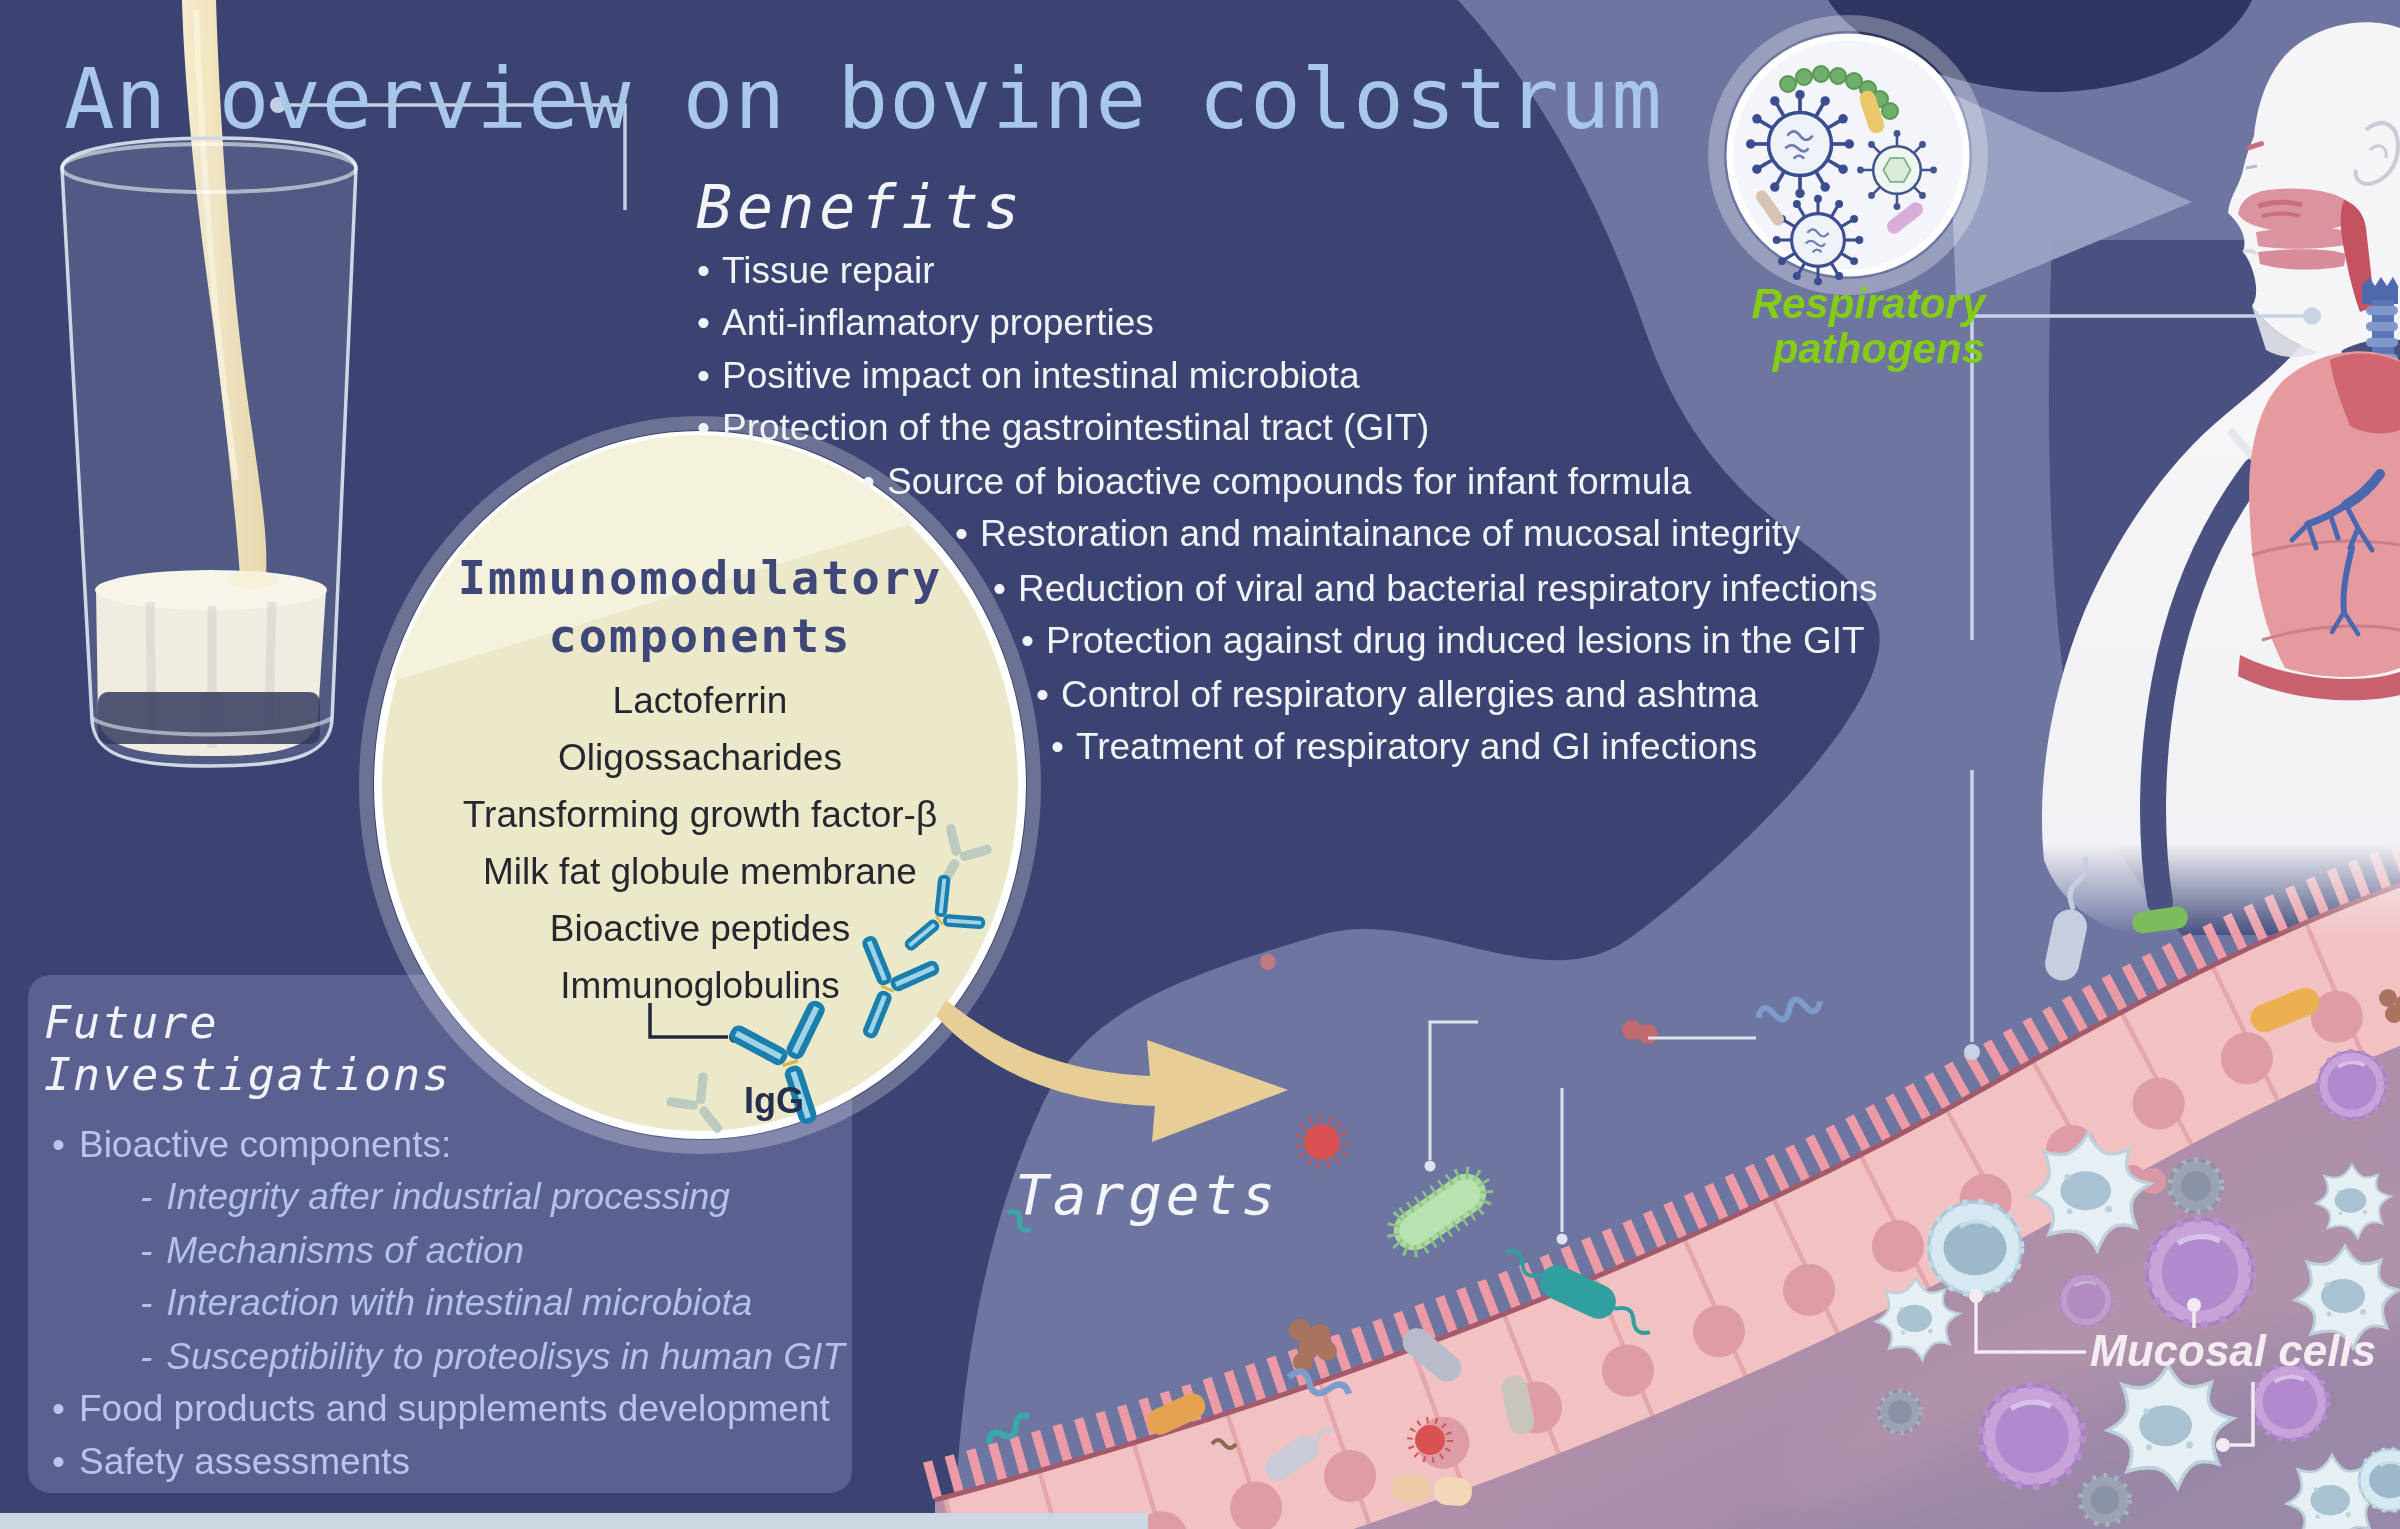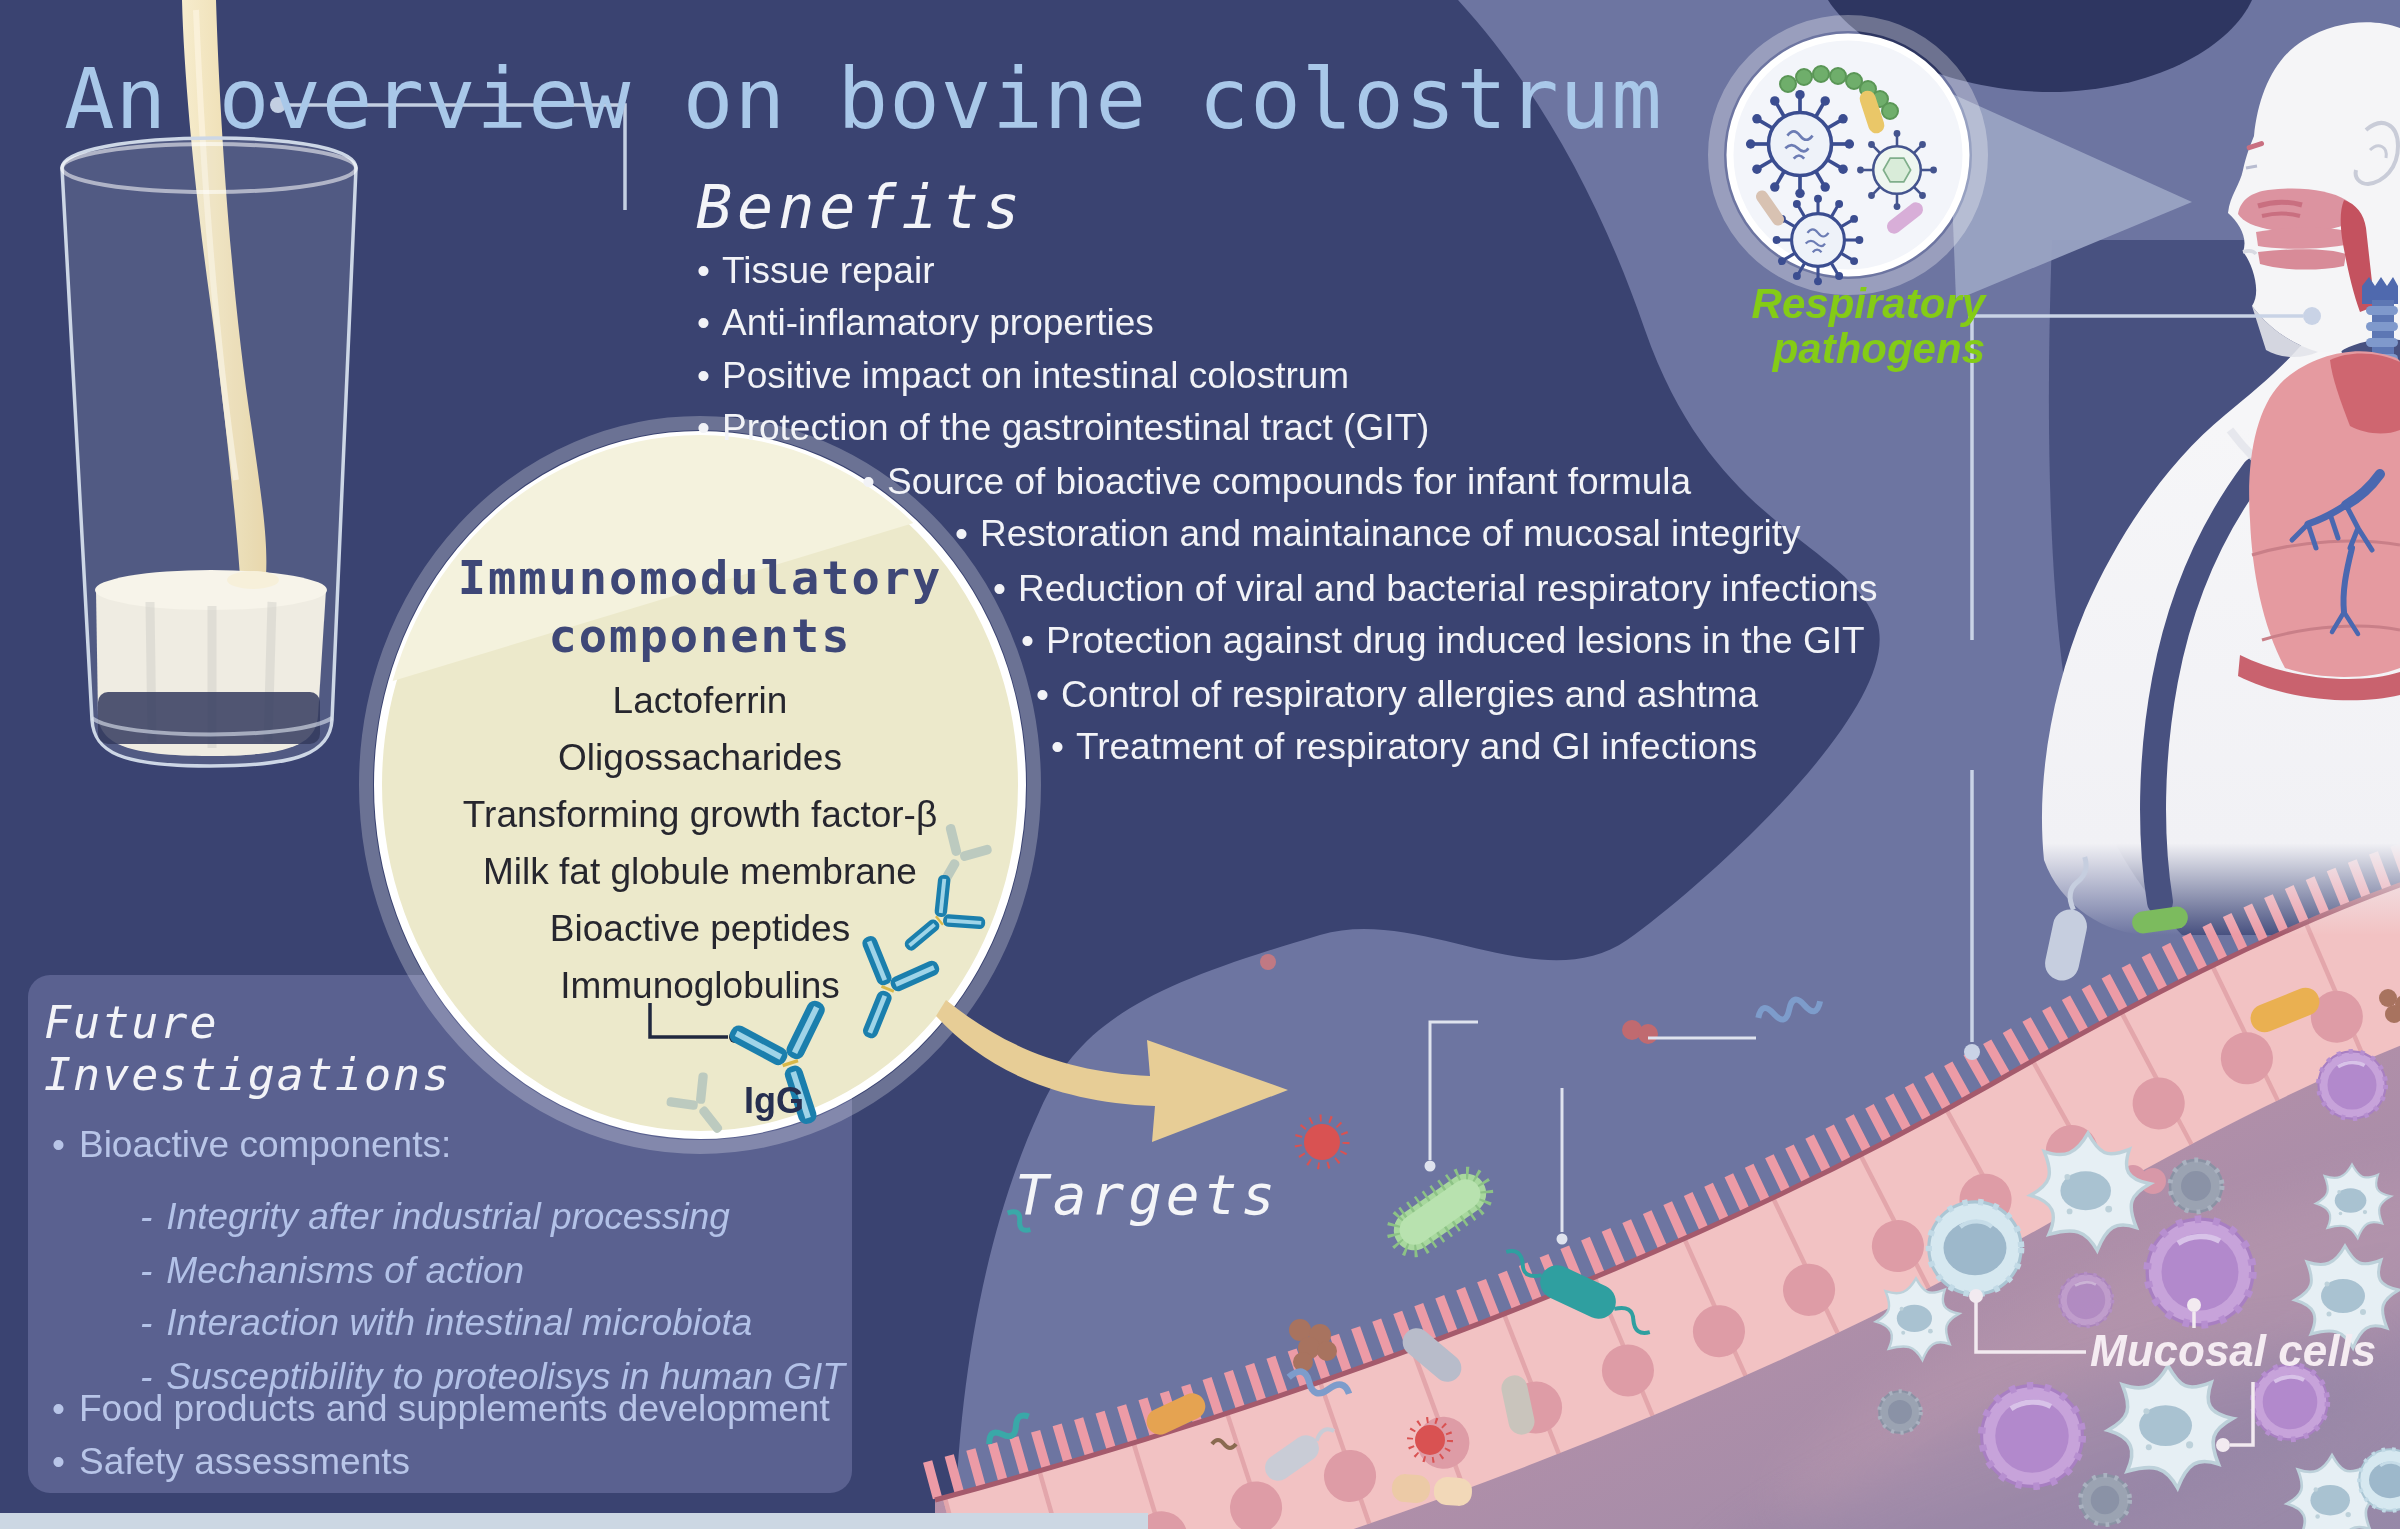--- a/index.html
+++ b/index.html
@@ -13,21 +13,21 @@
                     letter-spacing:5px;color:#f3f4f8;}
   .b-item{font-size:37px;color:#f2f3f7;}
   .b-item .blt{margin-right:12px;}
   .circle-text{left:380px;width:640px;text-align:center;}
   .c-head{font-size:47px;font-weight:bold;letter-spacing:2px;color:#3e4777;}
   .c-item{font-size:37px;color:#26262e;}
   #igg-label{left:744px;top:1080px;font-size:36px;font-weight:bold;color:#262f50;}
   .f-head{left:44px;font-size:45px;font-style:italic;letter-spacing:2px;color:#f2f3f8;}
   .f-item{font-size:37px;color:#b8c5e8;}
   .f-item.lvl0{left:52px;}
-  .f-item.lvl1{left:140px;font-style:italic;color:#b3c2e8;margin-top:20px;}
+  .f-item.lvl1{left:140px;font-style:italic;color:#b3c2e8;}
   .f-item .mk{margin-right:14px;}
   #targets-heading{left:1015px;top:1146px;font-size:56px;font-style:italic;
                    letter-spacing:4px;color:#f4f5f8;}
   .maplabel{font-weight:bold;font-style:italic;color:#84cc16;line-height:45px;
             text-align:right;}
   #lbl-resp{left:1725px;top:281px;width:260px;font-size:42px;}
   #lbl-muco{left:1840px;top:661px;width:256px;font-size:42px;}
   #lbl-inte{left:1440px;top:990px;width:245px;font-size:40px;line-height:43px;}
   #lbl-immu{left:2090px;top:1328px;font-size:44px;color:#f5ecf2;text-align:left;}
 </style>
@@ -442,21 +442,21 @@
   <rect x="0" y="1513" width="1148" height="16" fill="#ccd7e3"></rect>
 </svg>
 
 <div id="title" class="abs mono">An overview on bovine colostrum</div>
 
 <div id="benefits-heading" class="abs mono">Benefits</div>
 
 <div>
   <div class="abs b-item" style="left:697px;top:250px"><span class="blt">•</span><span>Tissue repair</span></div>
   <div class="abs b-item" style="left:697px;top:302px"><span class="blt">•</span><span>Anti-inflamatory properties</span></div>
-  <div class="abs b-item" style="left:697px;top:355px"><span class="blt">•</span><span>Positive impact on intestinal colostrum</span></div>
+  <div class="abs b-item" style="left:697px;top:355px"><span class="blt">•</span><span>Positive impact on intestinal microbiota</span></div>
   <div class="abs b-item" style="left:697px;top:407px"><span class="blt">•</span><span>Protection of the gastrointestinal tract (GIT)</span></div>
   <div class="abs b-item" style="left:862px;top:461px"><span class="blt">•</span><span>Source of bioactive compounds for infant formula</span></div>
   <div class="abs b-item" style="left:955px;top:513px"><span class="blt">•</span><span>Restoration and maintainance of mucosal integrity</span></div>
   <div class="abs b-item" style="left:993px;top:568px"><span class="blt">•</span><span>Reduction of viral and bacterial respiratory infections</span></div>
   <div class="abs b-item" style="left:1021px;top:620px"><span class="blt">•</span><span>Protection against drug induced lesions in the GIT</span></div>
   <div class="abs b-item" style="left:1036px;top:674px"><span class="blt">•</span><span>Control of respiratory allergies and ashtma</span></div>
   <div class="abs b-item" style="left:1051px;top:726px"><span class="blt">•</span><span>Treatment of respiratory and GI infections</span></div>
 </div>
 
 <div>

